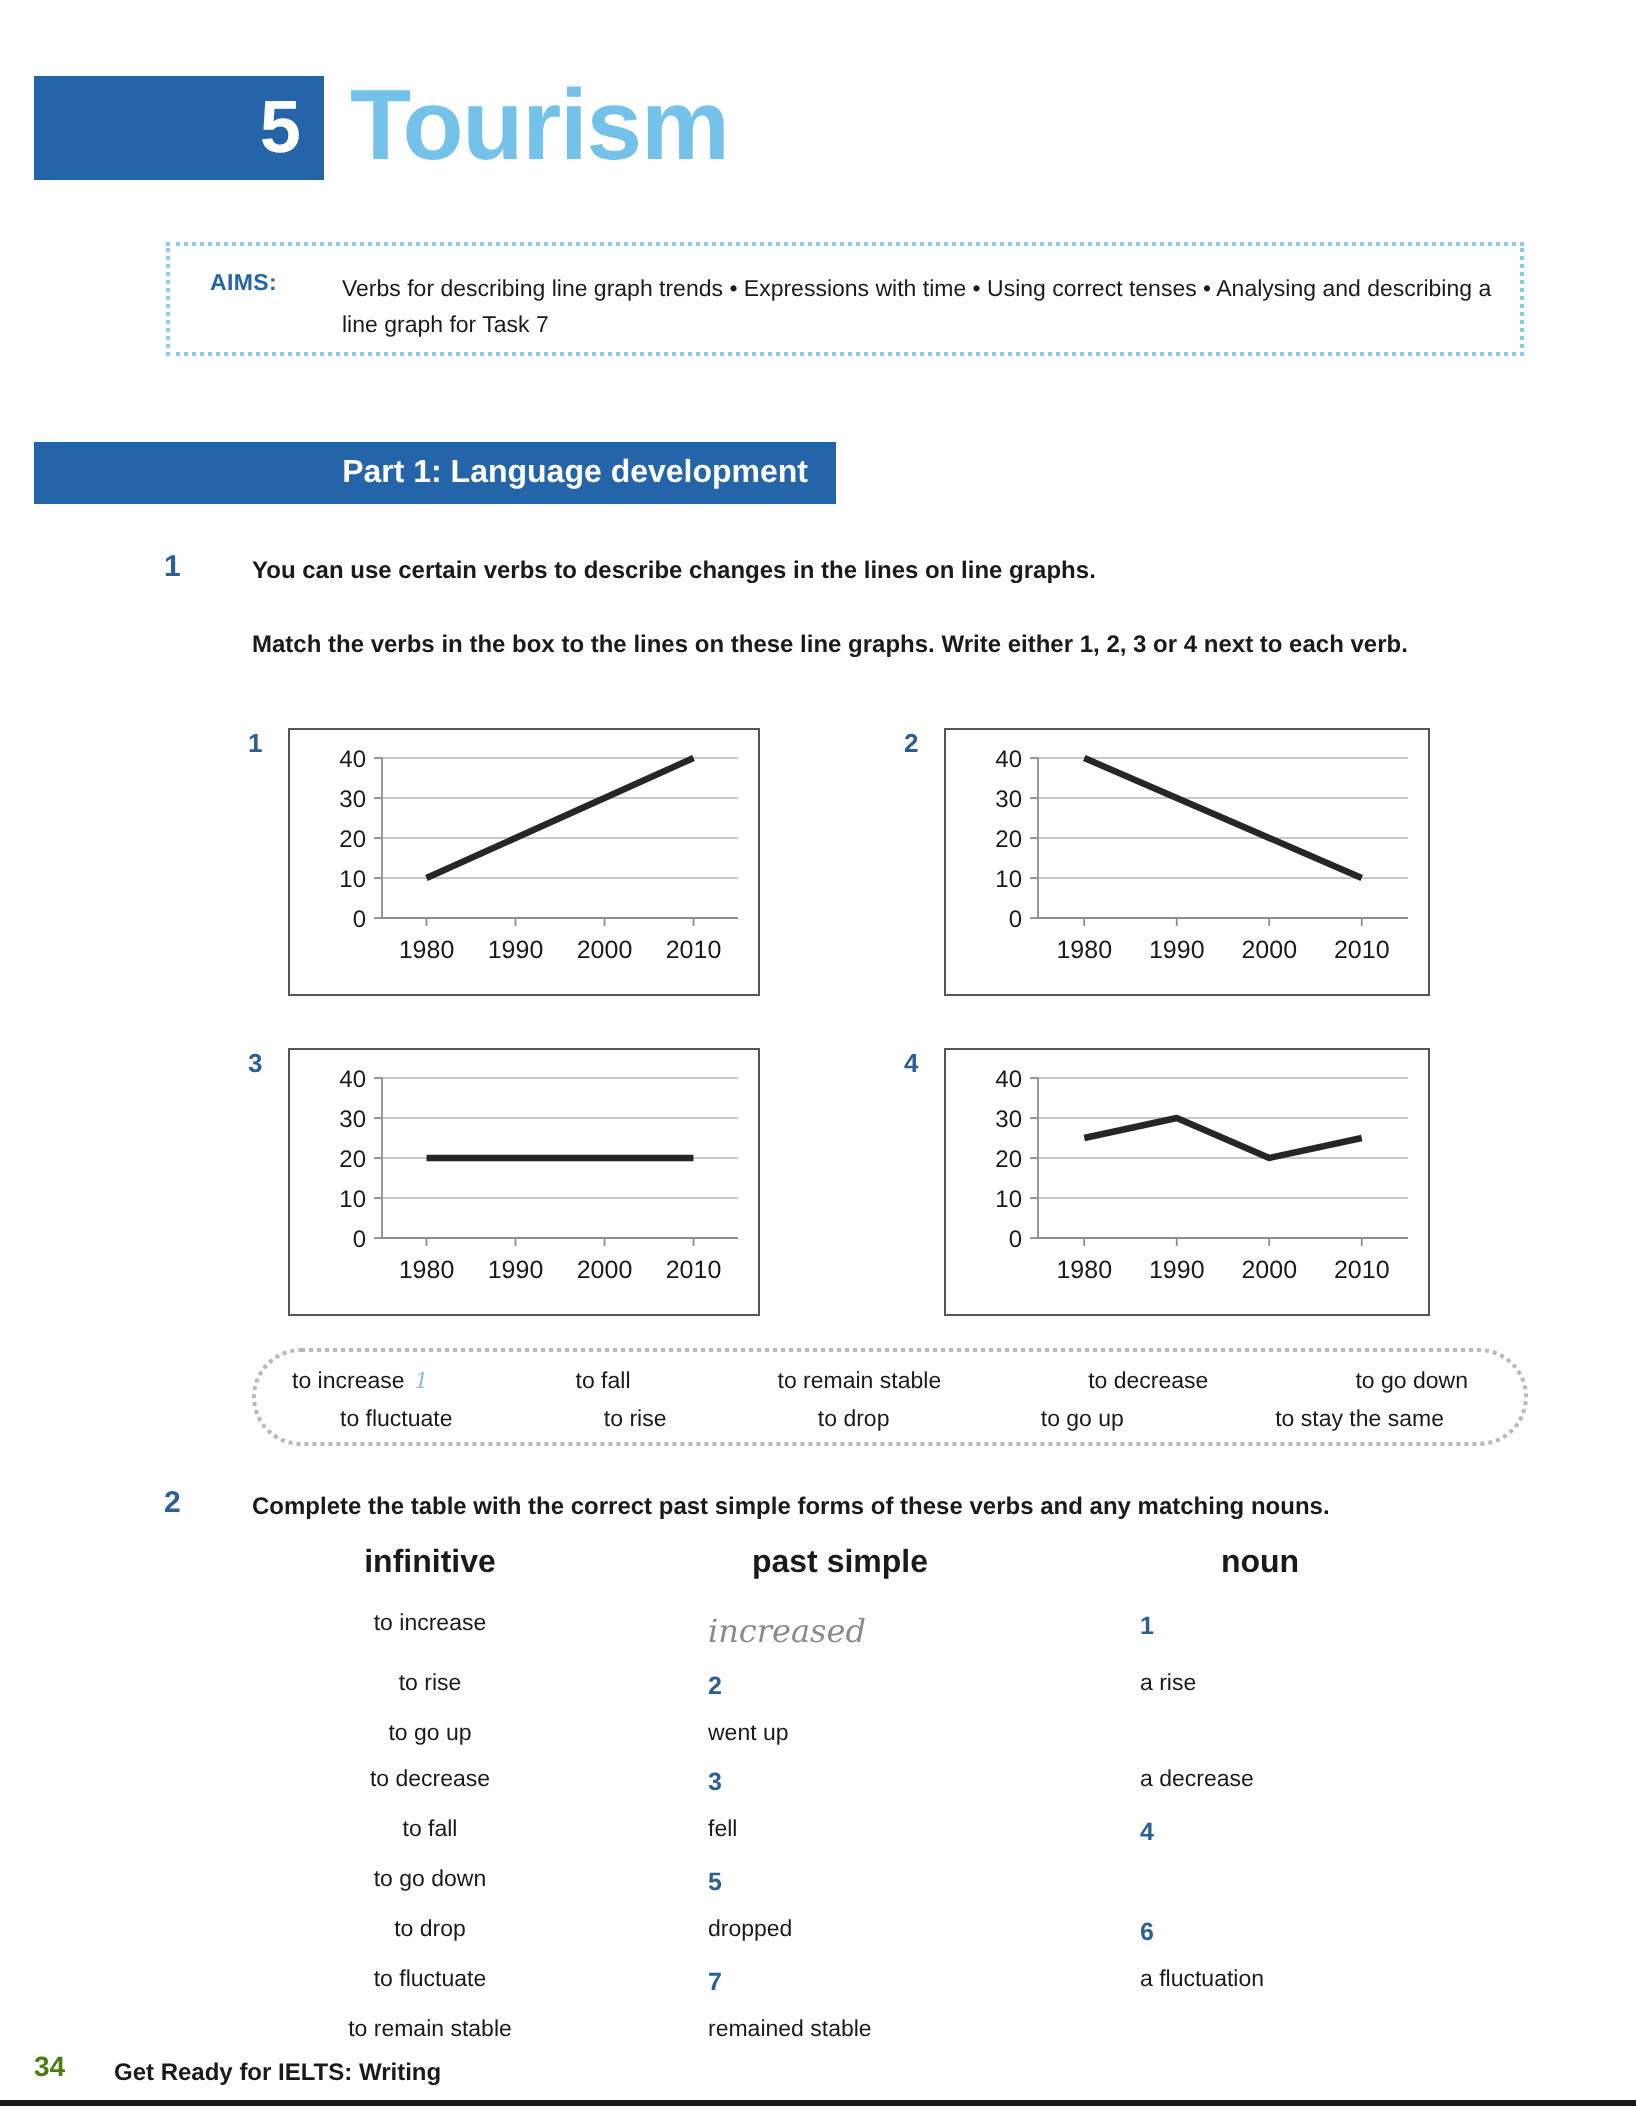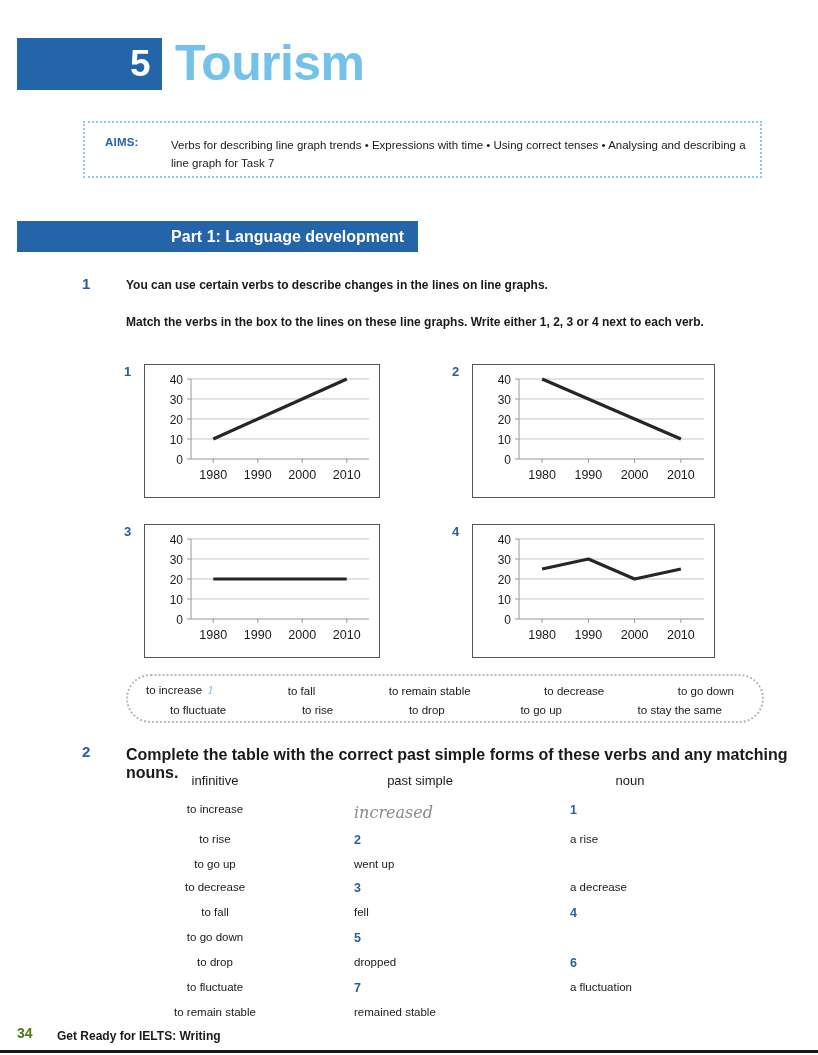--- a/index.html
+++ b/index.html
@@ -187,37 +187,37 @@
     font-size: 11px;
     margin-left: 5px;
   }
 
   
   #ex2-number { left: 82px; top: 743px; }
   #ex2-line1 {
     position: absolute;
     left: 126px;
     top: 746px;
-    font-size: 16px;
+    font-size: 12px;
     font-weight: bold;
     color: #1a1a1a;
   }
 
   
   #verb-table {
     position: absolute;
     left: 120px;
     top: 771px;
     width: 610px;
     border-collapse: collapse;
     font-size: 11.5px;
   }
   #verb-table thead th {
-    font-size: 13px;
-    font-weight: normal;
+    font-size: 16px;
+    font-weight: bold;
     padding: 2px 0 9px 0;
     text-align: center;
     color: #1a1a1a;
   }
   #verb-table thead th.col-inf  { width: 190px; }
   #verb-table thead th.col-past { width: 220px; }
   #verb-table thead th.col-noun { width: 200px; margin-top: 45px; }
   #verb-table tbody td {
     padding: 5.5px 0;
     vertical-align: top;

